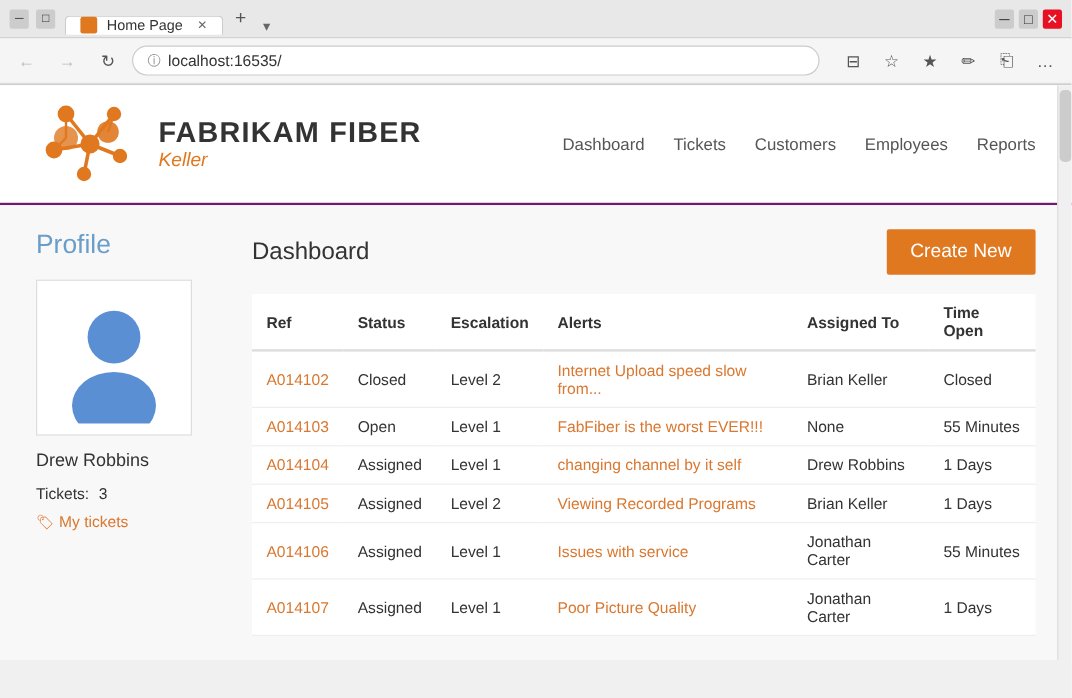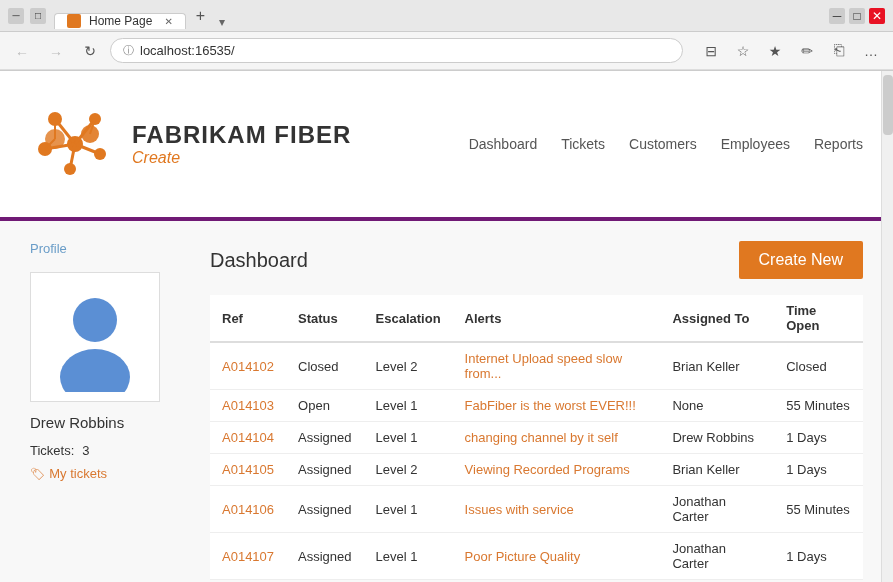--- a/index.html
+++ b/index.html
@@ -24,35 +24,35 @@
     .toolbar-icons { display: flex; gap: 4px; margin-left: 8px; }
     .toolbar-icon { width: 28px; height: 28px; display: flex; align-items: center; justify-content: center; cursor: pointer; color: #555; font-size: 14px; border-radius: 50%; }
     .scrollbar { position: absolute; right: 0; top: 0; bottom: 0; width: 12px; background: #f0f0f0; border-left: 1px solid #ddd; }
     .scroll-thumb { width: 10px; margin: 0 1px; height: 60px; background: #ccc; border-radius: 4px; margin-top: 4px; }
 
     
     .page-wrapper { position: relative; overflow: hidden; }
     .page { background: white; min-height: 450px; }
 
     
-    .site-header { background: white; padding: 28px 30px; display: flex; align-items: center; justify-content: space-between; border-bottom: 4px solid #701a75; }
+    .site-header { background: white; padding: 4px 30px; display: flex; align-items: center; justify-content: space-between; border-bottom: 2px solid #701a75; }
     .logo-area { display: flex; align-items: center; gap: 12px; }
     .logo-svg { width: 90px; height: 90px; }
     .brand-text { display: flex; flex-direction: column; }
     .brand-name { font-size: 24px; font-weight: bold; color: #333; letter-spacing: 1px; }
     .brand-sub { font-size: 16px; color: #e07820; font-style: italic; }
     .nav-menu { display: flex; gap: 24px; align-items: center; }
     .nav-item { color: #555; text-decoration: none; font-size: 14px; cursor: pointer; }
 
     
     .main-content { display: flex; padding: 20px 30px; gap: 20px; background: #f8f8f8; }
 
     
     .sidebar { width: 160px; flex-shrink: 0; }
-    .sidebar-title { color: #6a9dc8; font-size: 13px; font-weight: normal; margin-bottom: 16px; }
+    .sidebar-title { color: #6a9dc8; font-size: 22px; font-weight: normal; margin-bottom: 16px; }
     .avatar-box { width: 130px; height: 130px; background: white; border: 1px solid #ddd; display: flex; align-items: center; justify-content: center; margin-bottom: 12px; }
     .avatar-svg { width: 110px; height: 110px; }
     .user-name { font-size: 15px; color: #333; margin-bottom: 12px; }
     .stat-row { display: flex; gap: 8px; margin-bottom: 4px; font-size: 13px; }
     .stat-label { color: #333; }
     .stat-value { color: #333; font-weight: normal; }
     .my-tickets-link { display: flex; align-items: center; gap: 4px; color: #d97830; font-size: 13px; cursor: pointer; margin-top: 8px; }
     .tag-icon { color: #d97830; font-size: 12px; }
 
     
@@ -133,21 +133,21 @@
           <line x1="65" y1="20" x2="45" y2="45" stroke="#e07820" stroke-width="3"></line>
           <line x1="15" y1="50" x2="45" y2="45" stroke="#e07820" stroke-width="3"></line>
           <line x1="70" y1="55" x2="45" y2="45" stroke="#e07820" stroke-width="3"></line>
           <line x1="40" y1="70" x2="45" y2="45" stroke="#e07820" stroke-width="3"></line>
           <line x1="25" y1="20" x2="25" y2="40" stroke="#e07820" stroke-width="2"></line>
           <line x1="65" y1="20" x2="60" y2="35" stroke="#e07820" stroke-width="2"></line>
           <line x1="15" y1="50" x2="25" y2="40" stroke="#e07820" stroke-width="2"></line>
         </svg>
         <div class="brand-text">
           <span class="brand-name">FABRIKAM FIBER</span>
-          <span class="brand-sub">Create</span>
+          <span class="brand-sub">Keller</span>
         </div>
       </div>
       <nav class="nav-menu">
         <a class="nav-item">Dashboard</a>
         <a class="nav-item">Tickets</a>
         <a class="nav-item">Customers</a>
         <a class="nav-item">Employees</a>
         <a class="nav-item">Reports</a>
       </nav>
     </div>

